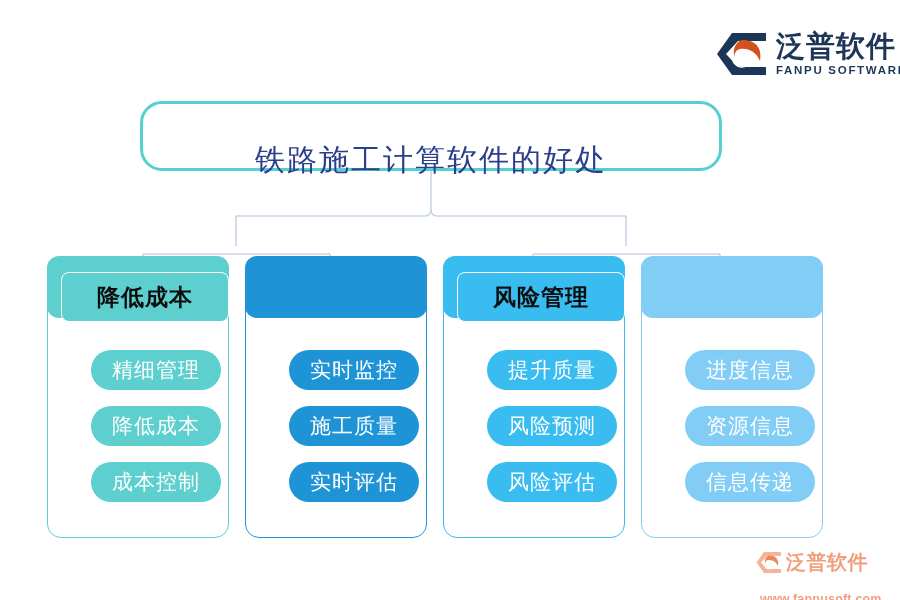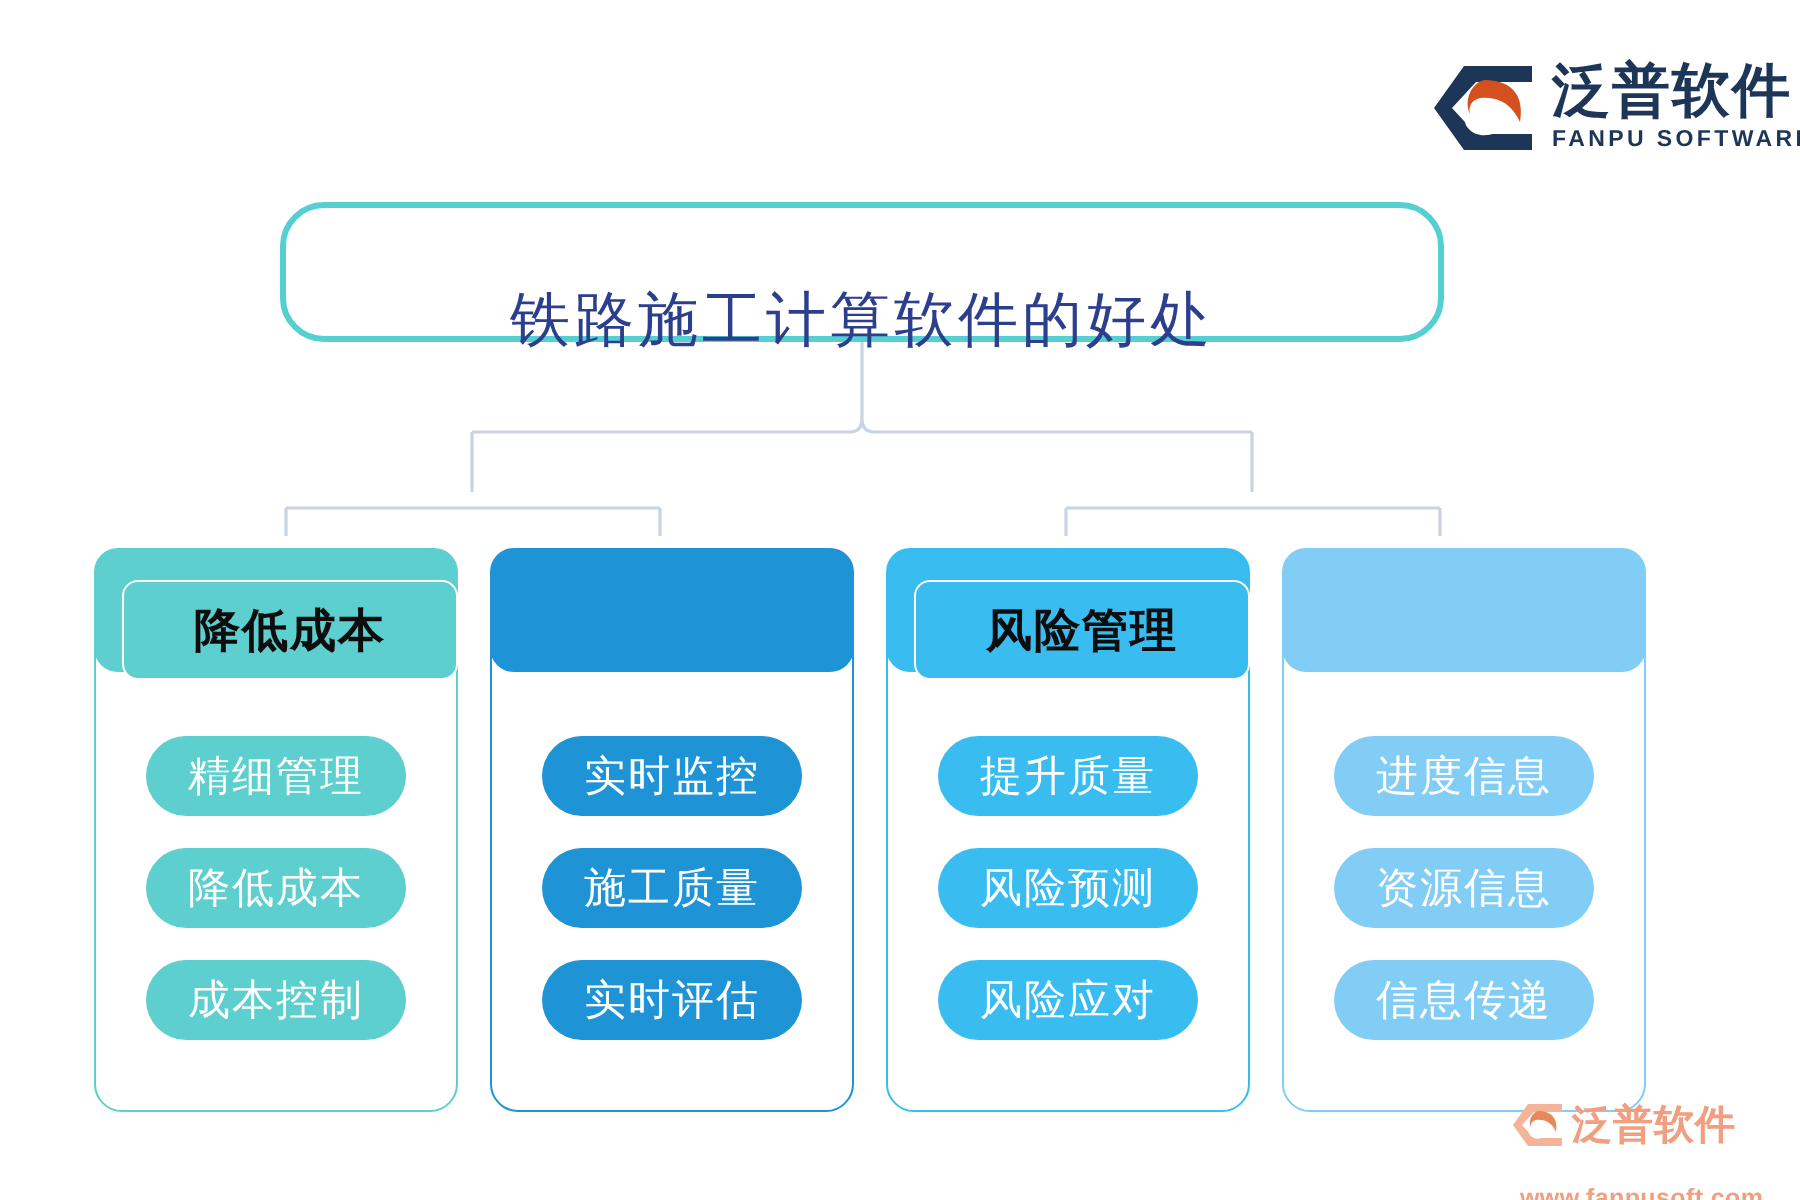--- a/index.html
+++ b/index.html
@@ -85,21 +85,21 @@
     top: 168px;
     width: 900px;
     height: 110px;
     pointer-events: none;
   }
 
   
   .columns {
     position: absolute;
     left: 0;
-    top: 274px;
+    top: 256px;
     width: 820px;
     height: 282px;
   }
   .col {
     position: absolute;
     top: 0;
     width: 182px;
     height: 282px;
   }
   .col-0 { left: 47px; }
@@ -155,20 +155,21 @@
 
   .pill-list {
     position: absolute;
     left: 0;
     top: 94px;
     width: 182px;
     display: flex;
     flex-direction: column;
     align-items: center;
     gap: 16px;
+    padding-left: 18px;
   }
   .pill {
     width: 130px;
     height: 40px;
     box-sizing: border-box;
     background: var(--accent);
     border-radius: 20px;
     display: flex;
     align-items: center;
     justify-content: center;
@@ -297,21 +298,21 @@
       <span class="card-title">风险管理</span>
     </div>
     <div class="pill-list">
       <div class="pill">
         <span class="pill-text">提升质量</span>
       </div>
       <div class="pill">
         <span class="pill-text">风险预测</span>
       </div>
       <div class="pill">
-        <span class="pill-text">风险应对</span>
+        <span class="pill-text">风险评估</span>
       </div>
     </div>
   </div>
 
   <div class="col col-3" style="--accent: #82cdf5;">
     <div class="card-body"></div>
     <div class="card-tab"></div>
     <div class="pill-list">
       <div class="pill">
         <span class="pill-text">进度信息</span>

